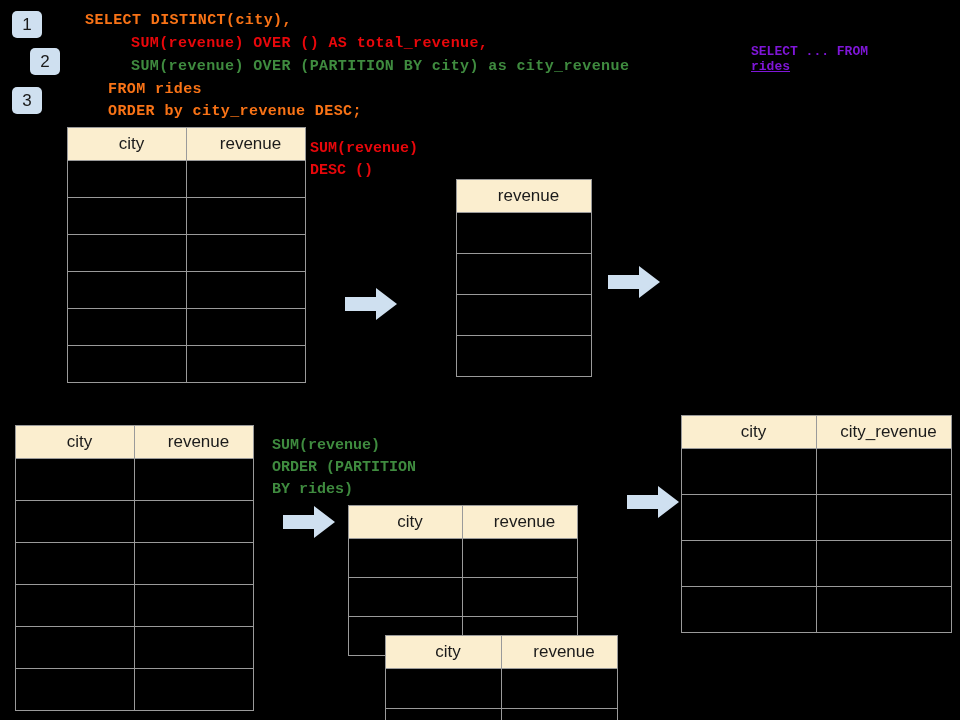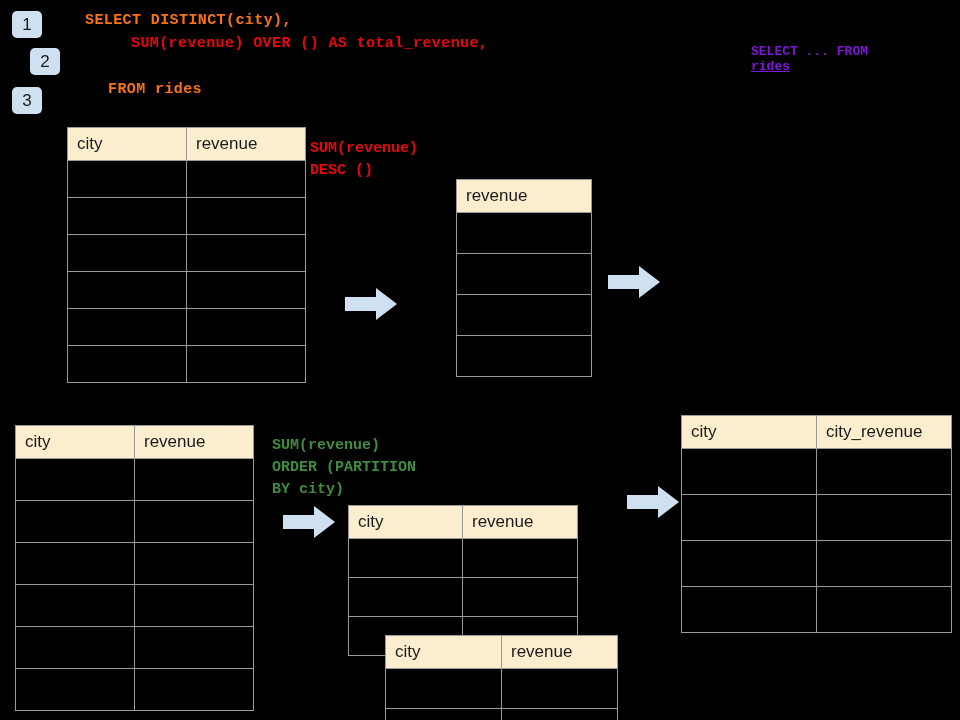--- a/index.html
+++ b/index.html
@@ -79,50 +79,53 @@
     background: #000000;
   }
   .tbl td.hd {
     background: #fbeecf;
     color: #1b1b1b;
     font-family: "Liberation Sans", sans-serif;
     font-size: 17px;
     padding: 6px 0 6px 9px;
     vertical-align: middle;
     white-space: nowrap;
+    text-align: center;
   }
 
   
   .arrow {
     position: absolute;
     display: block;
   }
 </style>
 </head>
 <body>
 
 <div id="canvas">
 
   <div class="badge" style="left:12px; top:11px;">1</div>
   <div class="badge" style="left:30px; top:48px;">2</div>
   <div class="badge" style="left:12px; top:87px;">3</div>
 
   <div class="code c-purple" style="left:85px; top:12px;">SELECT DISTINCT(city),</div>
   <div class="code c-red" style="left:131px; top:35px;">SUM(revenue) OVER () AS total_revenue,</div>
+  <div class="code c-green" style="left:131px; top:58px;">SUM(revenue) OVER (PARTITION BY city) as city_revenue</div>
   <div class="code c-purple" style="left:108px; top:81px;">FROM rides</div>
+  <div class="code c-purple" style="left:108px; top:103px;">ORDER by city_revenue DESC;</div>
 
   <div class="sideline" style="left:751px; top:26px;margin-top:16px;">SELECT ... FROM</div>
   <div class="sideline" style="left:751px; top:57px;text-decoration:underline;">rides</div>
 
   <div class="anno red" style="left:310px; top:138px;">SUM(revenue)</div>
   <div class="anno red" style="left:310px; top:160px;">DESC ()</div>
 
   <div class="anno green" style="left:272px; top:435px;">SUM(revenue)</div>
   <div class="anno green" style="left:272px; top:457px;">ORDER (PARTITION</div>
-  <div class="anno green" style="left:272px; top:479px;">BY city)</div>
+  <div class="anno green" style="left:272px; top:479px;">BY rides)</div>
 
   <table class="tbl" style="left:67px; top:127px; width:238px;">
     <colgroup>
         <col style="width:119px">
         <col style="width:119px">
       </colgroup>
     <tbody>
       <tr>
         <td class="hd">city</td>
         <td class="hd">revenue</td>

